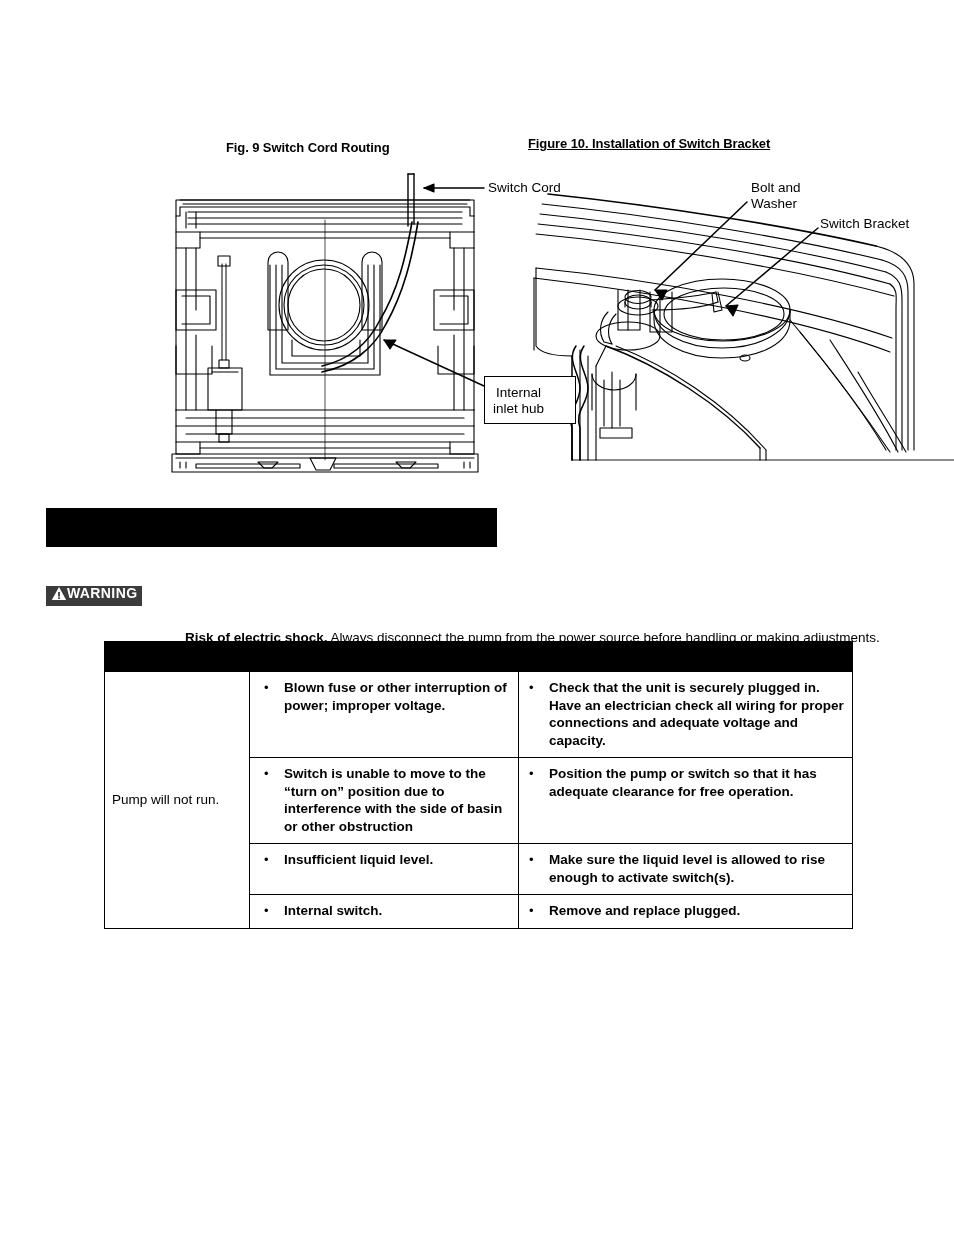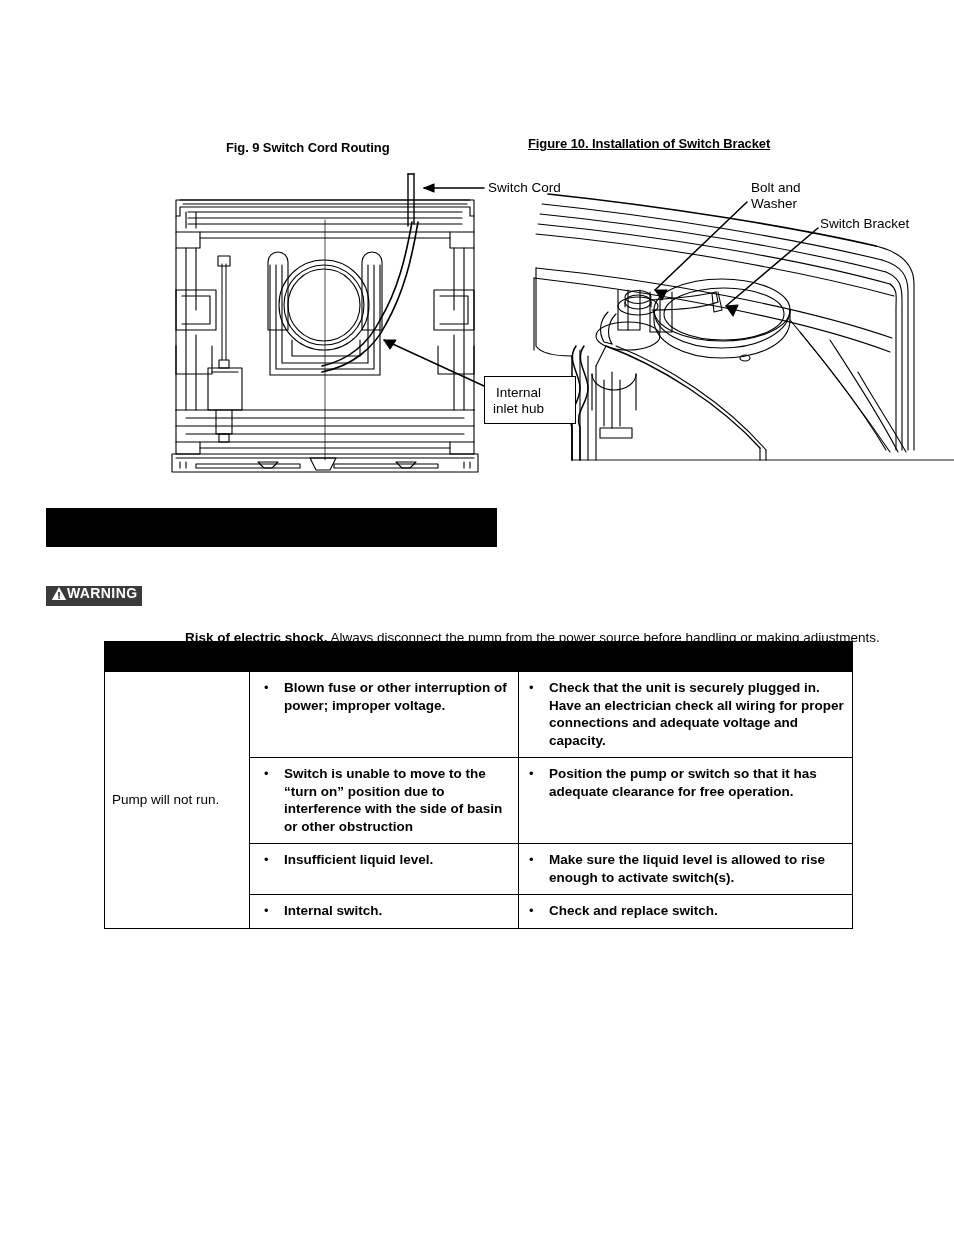--- a/index.html
+++ b/index.html
@@ -454,21 +454,21 @@
       <tr>
         <td>
           <div class="bul">
             <span class="dot">•</span>
             <span class="txt">Internal switch.</span>
           </div>
         </td>
         <td class="remedy">
           <div class="bul">
             <span class="dot">•</span>
-            <span class="txt">Check and replace switch.</span>
+            <span class="txt">Remove and replace plugged.</span>
           </div>
         </td>
       </tr>
 
     </tbody>
   </table>
 
 </div>
 
 </body></html>

